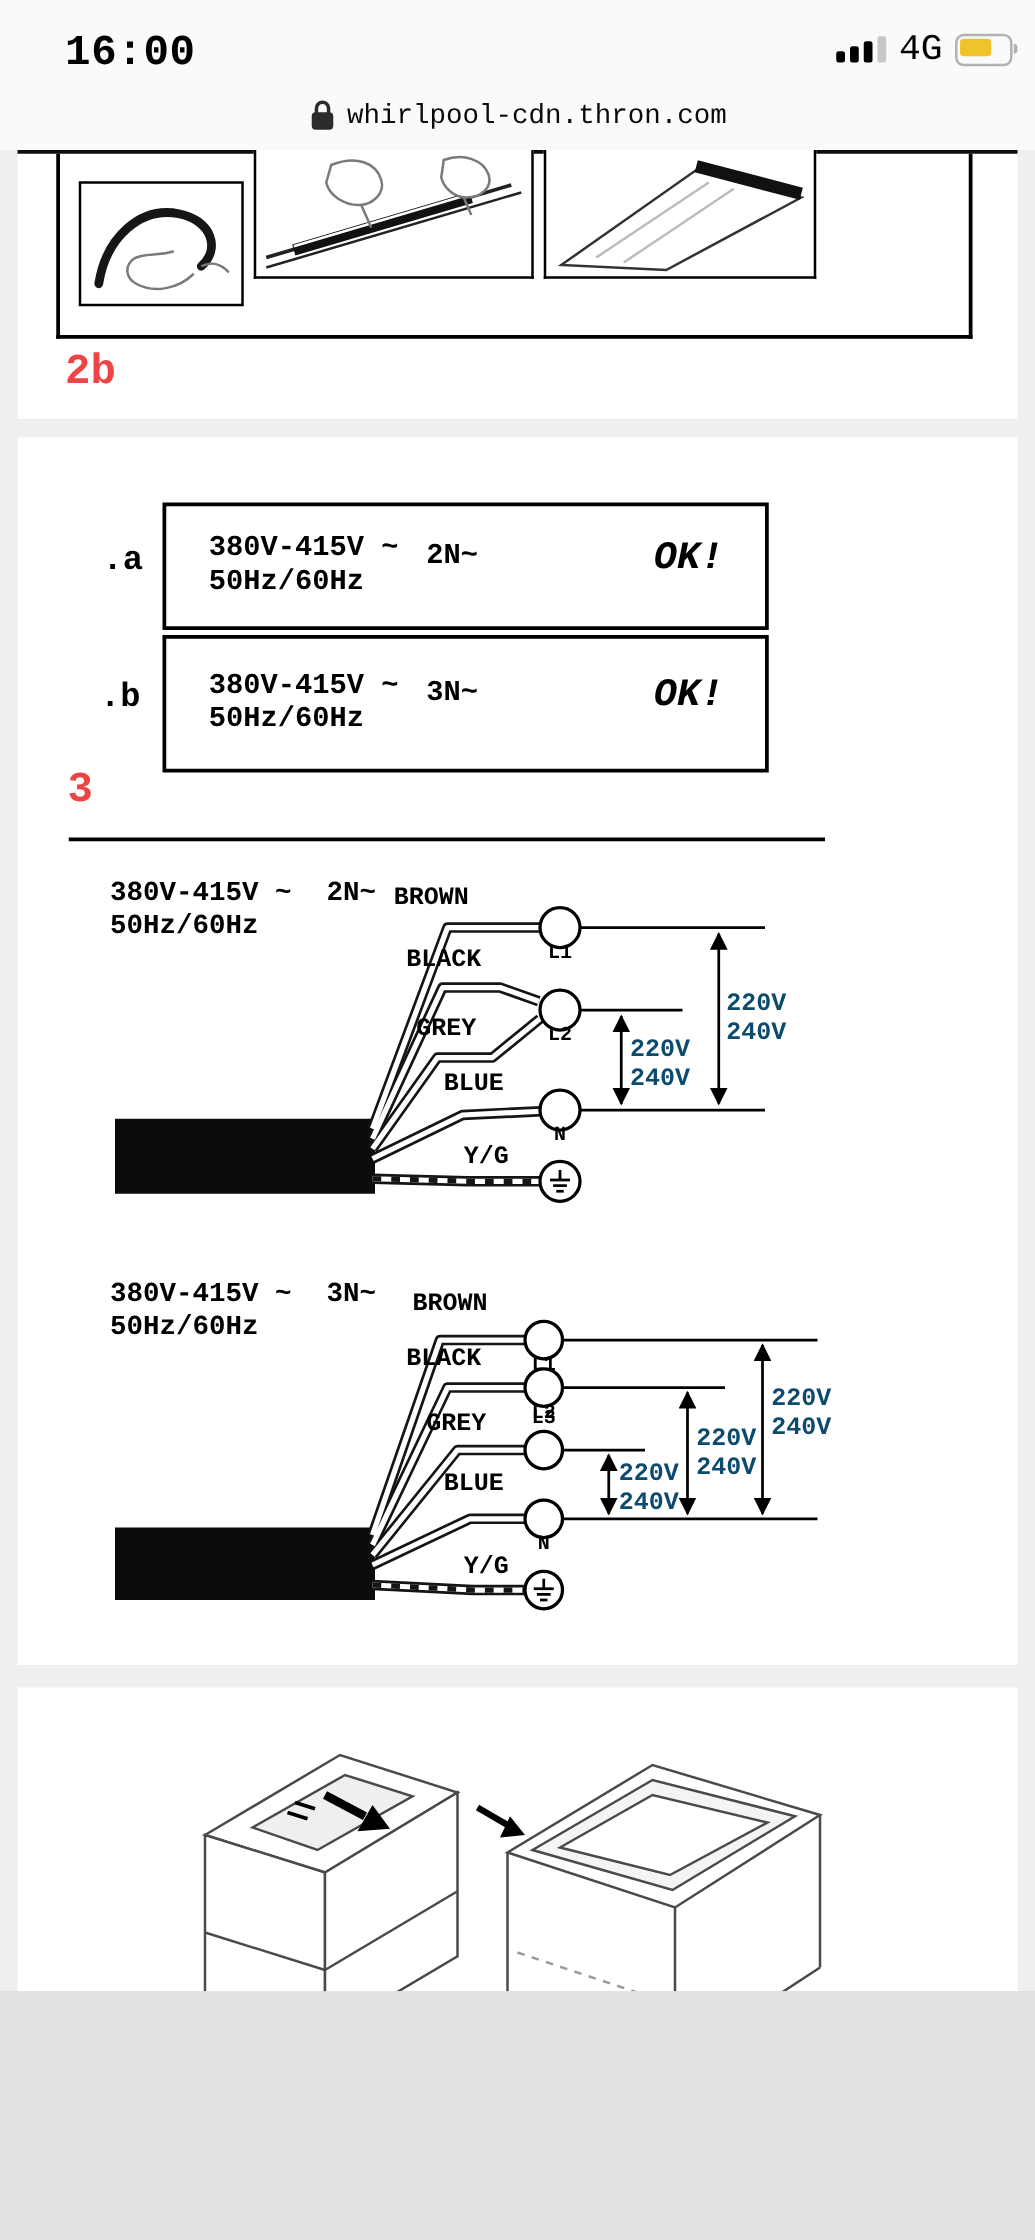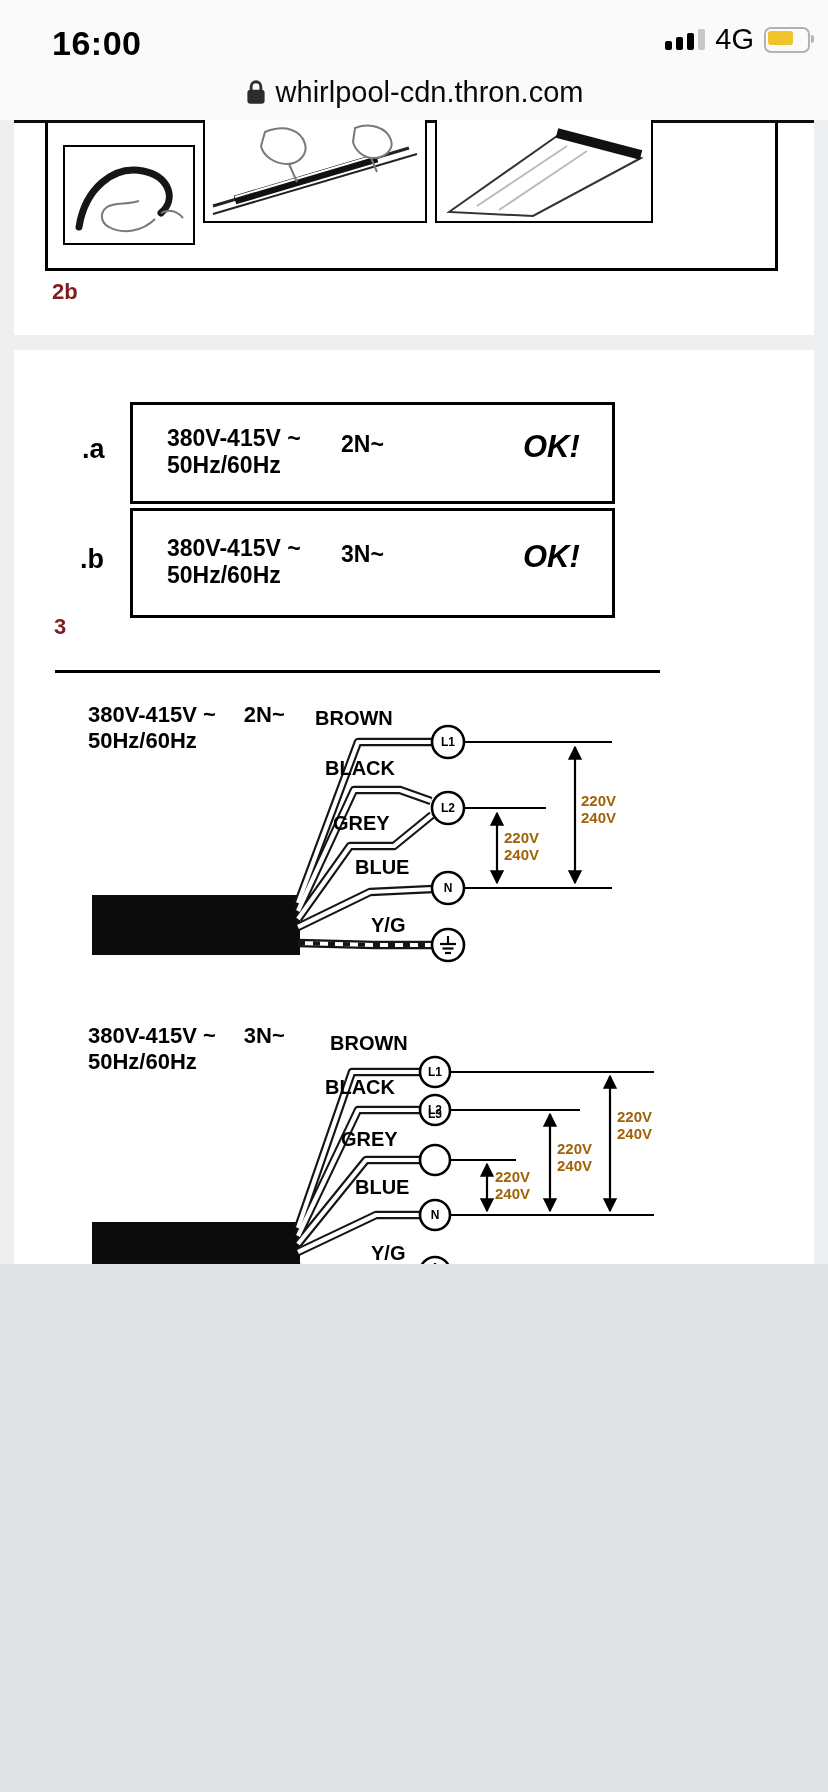--- a/index.html
+++ b/index.html
@@ -1,60 +1,60 @@
 <!DOCTYPE html>
 <html><head>
 <meta charset="utf-8">
 <style>
   html,body{margin:0;padding:0;background:#dfe1e3;}
-  .screen{position:relative;width:828px;height:1264px;overflow:hidden;background:#edeff0;
-          font-family:Liberation Sans, sans-serif;}
+  .screen{position:relative;width:828px;height:1593px;overflow:hidden;background:#edeff0;
+          font-family:Liberation Mono, monospace;}
   .abs{position:absolute;}
 
   
   .chrome{position:absolute;left:0;top:0;width:828px;height:120px;background:#fafafa;}
   .statusbar{position:absolute;left:0;top:0;width:828px;height:64px;}
   .time{position:absolute;left:52px;top:24px;font-size:34px;font-weight:700;color:#000;letter-spacing:.5px;}
   .sb-right{position:absolute;right:14px;top:26px;display:flex;align-items:center;gap:10px;height:26px;}
   .signal{display:flex;align-items:flex-end;gap:4px;height:22px;}
   .sigbar{width:7px;border-radius:2px;background:#000;}
   .sigbar.dim{background:#c7c7c9;}
   .nettype{font-size:29px;font-weight:400;color:#000;}
   .battery{position:relative;width:50px;height:24px;}
   .batt-body{position:absolute;left:0;top:0;width:42px;height:22px;border:2px solid rgba(60,60,67,.38);border-radius:7px;}
   .batt-fill{position:absolute;left:2px;top:2px;width:25px;height:14px;border-radius:3px;background:#efc32a;}
   .batt-nub{position:absolute;left:47px;top:8px;width:3px;height:8px;border-radius:0 3px 3px 0;background:rgba(60,60,67,.38);}
   .urlbar{position:absolute;left:0;top:64px;width:828px;height:56px;display:flex;align-items:center;justify-content:center;gap:9px;}
-  .urltext{font-size:29px;color:#0a0a0a;}
+  .urltext{font-size:22px;color:#0a0a0a;}
 
   
   .content{position:absolute;left:0;top:120px;width:828px;height:1672px;background:#edeff0;}
   .card{position:absolute;left:14px;width:800px;background:#ffffff;}
   .card1{top:0;height:212px;border-top:3px solid #0d0d0d;}
   .card2{top:230px;height:982px;}
   .card3{top:1230px;height:442px;overflow:hidden;}
 
   
   .fig2b-outer{position:absolute;left:31px;top:0;width:727px;height:145px;border:3px solid #000;border-top:none;}
   .imgbox{position:absolute;border:2px solid #000;background:#fff;}
-  .figlabel{position:absolute;font-size:22px;font-weight:600;color:#7f1d1d;}
+  .figlabel{position:absolute;font-size:34px;font-weight:600;color:#ef4444;}
 
   
   .opt-label{position:absolute;font-size:27px;font-weight:700;color:#000;}
   .opt-box{position:absolute;width:479px;border:3px solid #000;background:#fff;}
   .opt-v{position:absolute;left:34px;top:20px;font-size:23px;font-weight:700;line-height:27px;color:#000;}
   .opt-v span{display:block;}
   .opt-phase{position:absolute;left:208px;top:26px;font-size:23px;font-weight:700;color:#000;}
   .opt-ok{position:absolute;left:390px;top:24px;font-size:31px;font-weight:700;font-style:italic;color:#000;}
   .divider{position:absolute;background:#000;height:3px;}
   .diag-title{position:absolute;font-size:22px;font-weight:700;line-height:26px;color:#000;}
   .dt-phase{margin-left:28px;}
   .wlabel{position:absolute;font-size:20px;font-weight:700;color:#000;}
-  .term{position:absolute;transform:translate(-50%,-50%);font-size:12px;font-weight:700;color:#000;}
-  .vlabel{position:absolute;font-size:15px;font-weight:700;line-height:1.15;color:#a16207;white-space:pre-line;}
+  .term{position:absolute;transform:translate(-50%,-50%);font-size:16px;font-weight:700;color:#000;margin-top:20px;}
+  .vlabel{position:absolute;font-size:20px;font-weight:700;line-height:1.15;color:#0c4a6e;white-space:pre-line;}
 
   
   .ok-bottom{position:absolute;font-size:34px;font-weight:700;font-style:italic;color:#000;}
 </style>
 </head>
 <body>
 
 <div class="screen">
 
   <div class="chrome">

